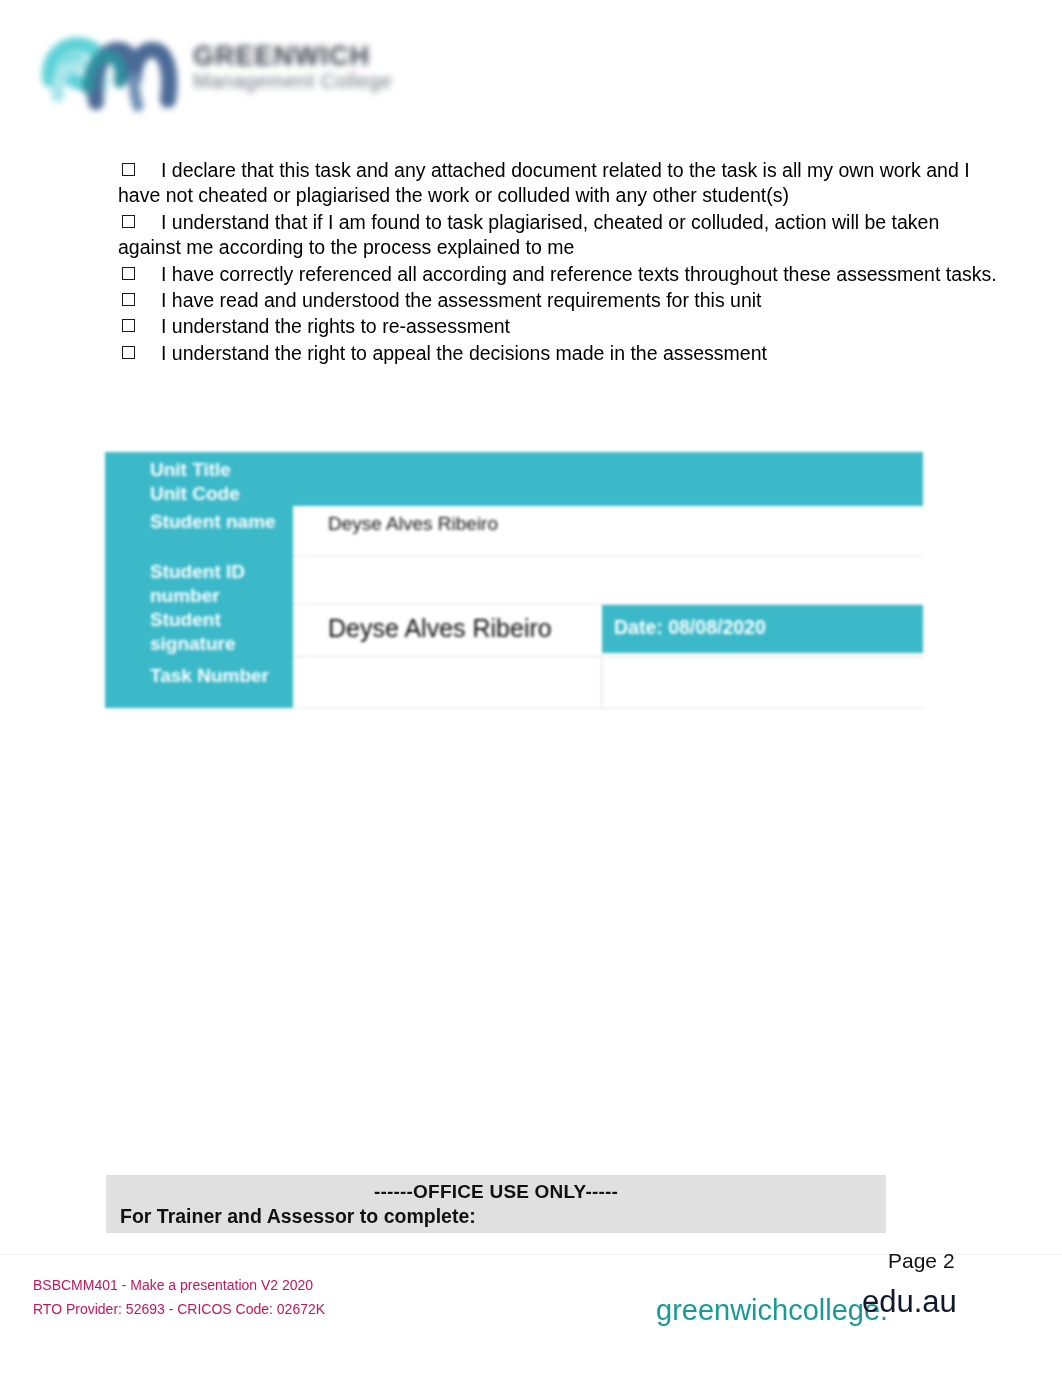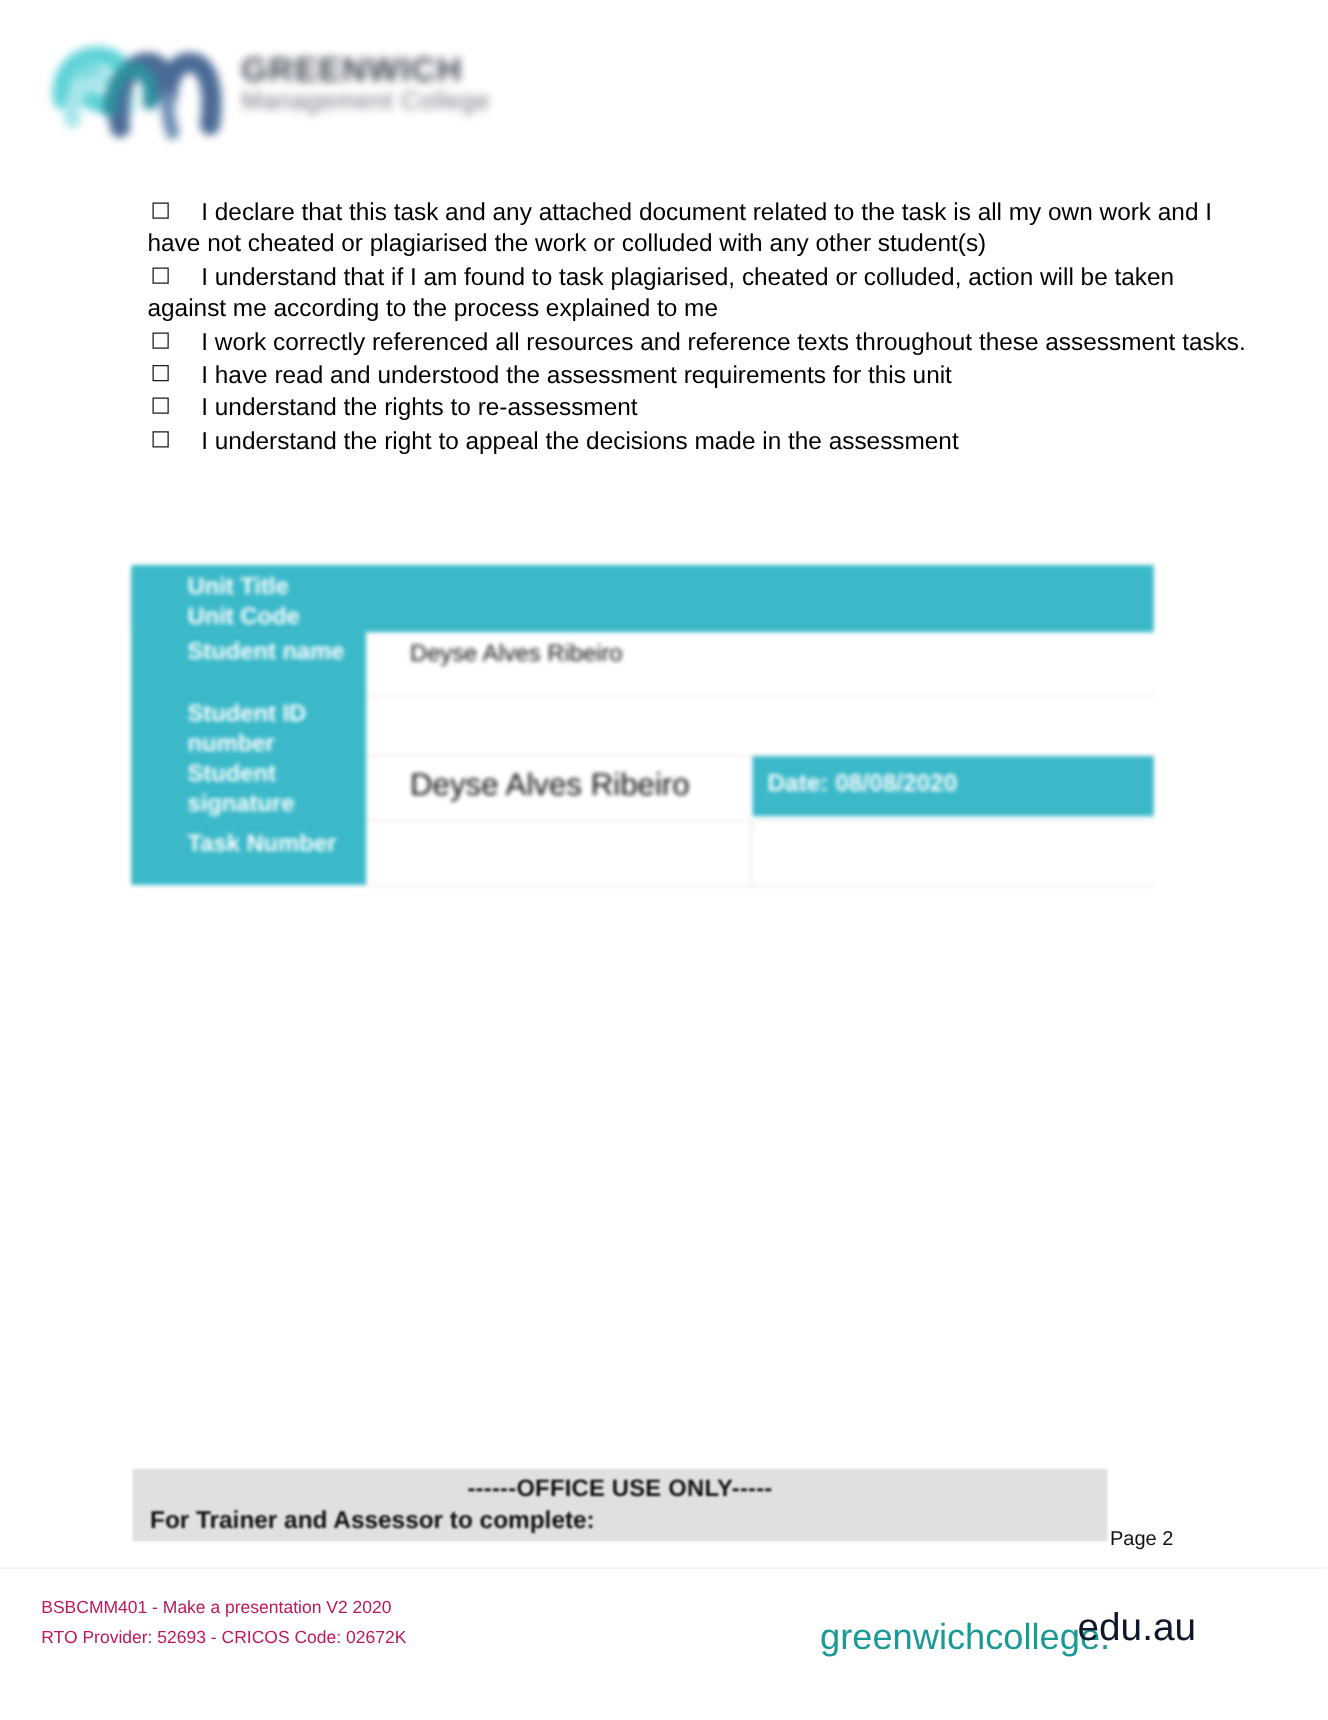--- a/index.html
+++ b/index.html
@@ -190,22 +190,22 @@
     left: 33px;
     top: 1273px;
     font-size: 14px;
     line-height: 24px;
     color: #be185d;
     white-space: nowrap;
   }
   .footer-page {
     position: absolute;
     left: 888px;
-    top: 1223px;
-    font-size: 16px;
+    top: 1249px;
+    font-size: 21px;
     color: #111;
   }
   .footer-brand {
     position: absolute;
     left: 656px;
     top: 1294px;
     font-family: Liberation Sans, sans-serif;
     font-size: 29px;
     color: #1a9a96;
     white-space: nowrap;
@@ -232,21 +232,21 @@
   </svg>
   <div class="logo-wordmark">
     <div class="logo-name">GREENWICH</div>
     <div class="logo-sub">Management College</div>
   </div>
 </div>
 
 <div class="declarations">
   <p class="decl-item"><span class="decl-box"></span><span>I declare that this task and any attached document related to the task is all my own work and I have not cheated or plagiarised the work or colluded with any other student(s)</span></p>
   <p class="decl-item"><span class="decl-box"></span><span>I understand that if I am found to task plagiarised, cheated or colluded, action will be taken against me according to the process explained to me</span></p>
-  <p class="decl-item"><span class="decl-box"></span><span>I work correctly referenced all resources and reference texts throughout these assessment tasks.</span></p>
+  <p class="decl-item"><span class="decl-box"></span><span>I have correctly referenced all according and reference texts throughout these assessment tasks.</span></p>
   <p class="decl-item"><span class="decl-box"></span><span>I have read and understood the assessment requirements for this unit</span></p>
   <p class="decl-item"><span class="decl-box"></span><span>I understand the rights to re-assessment</span></p>
   <p class="decl-item"><span class="decl-box"></span><span>I understand the right to appeal the decisions made in the assessment</span></p>
 </div>
 
 <div class="info-table">
 
   <div class="it-headerband"></div>
 
   <div class="it-label" style="top:4px; padding-top:2px; padding-bottom:0;">Unit Title</div>

